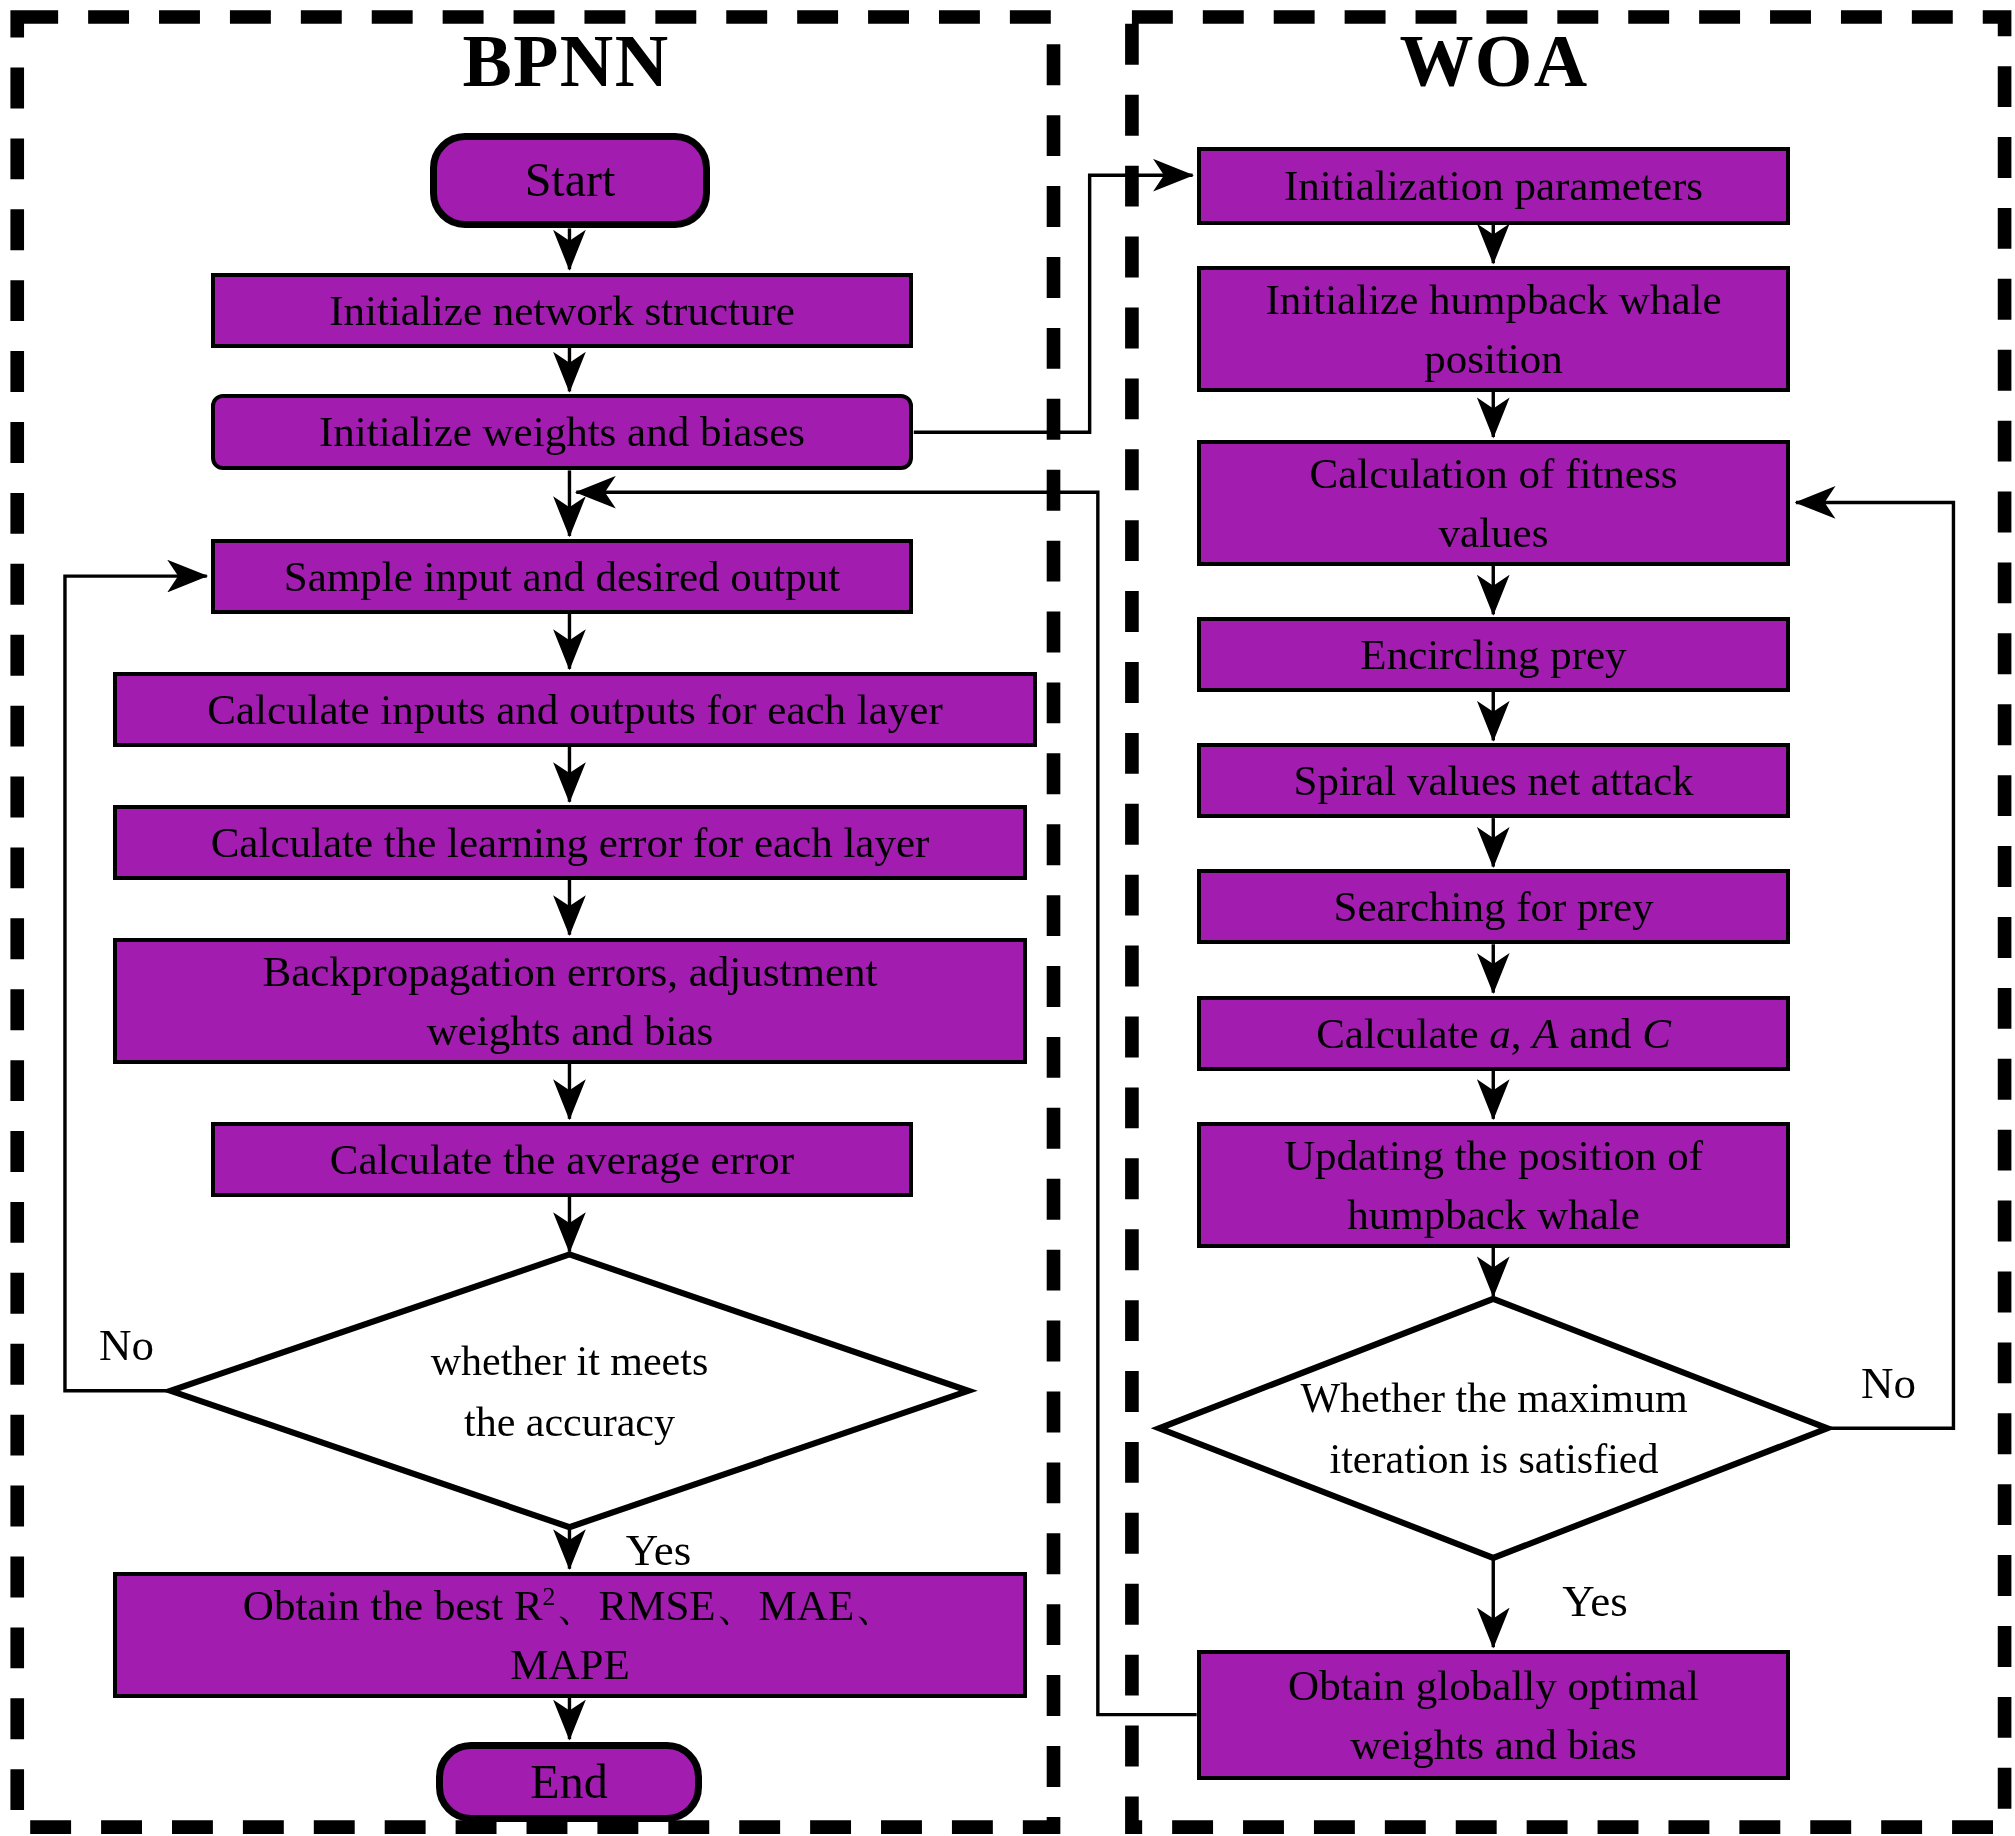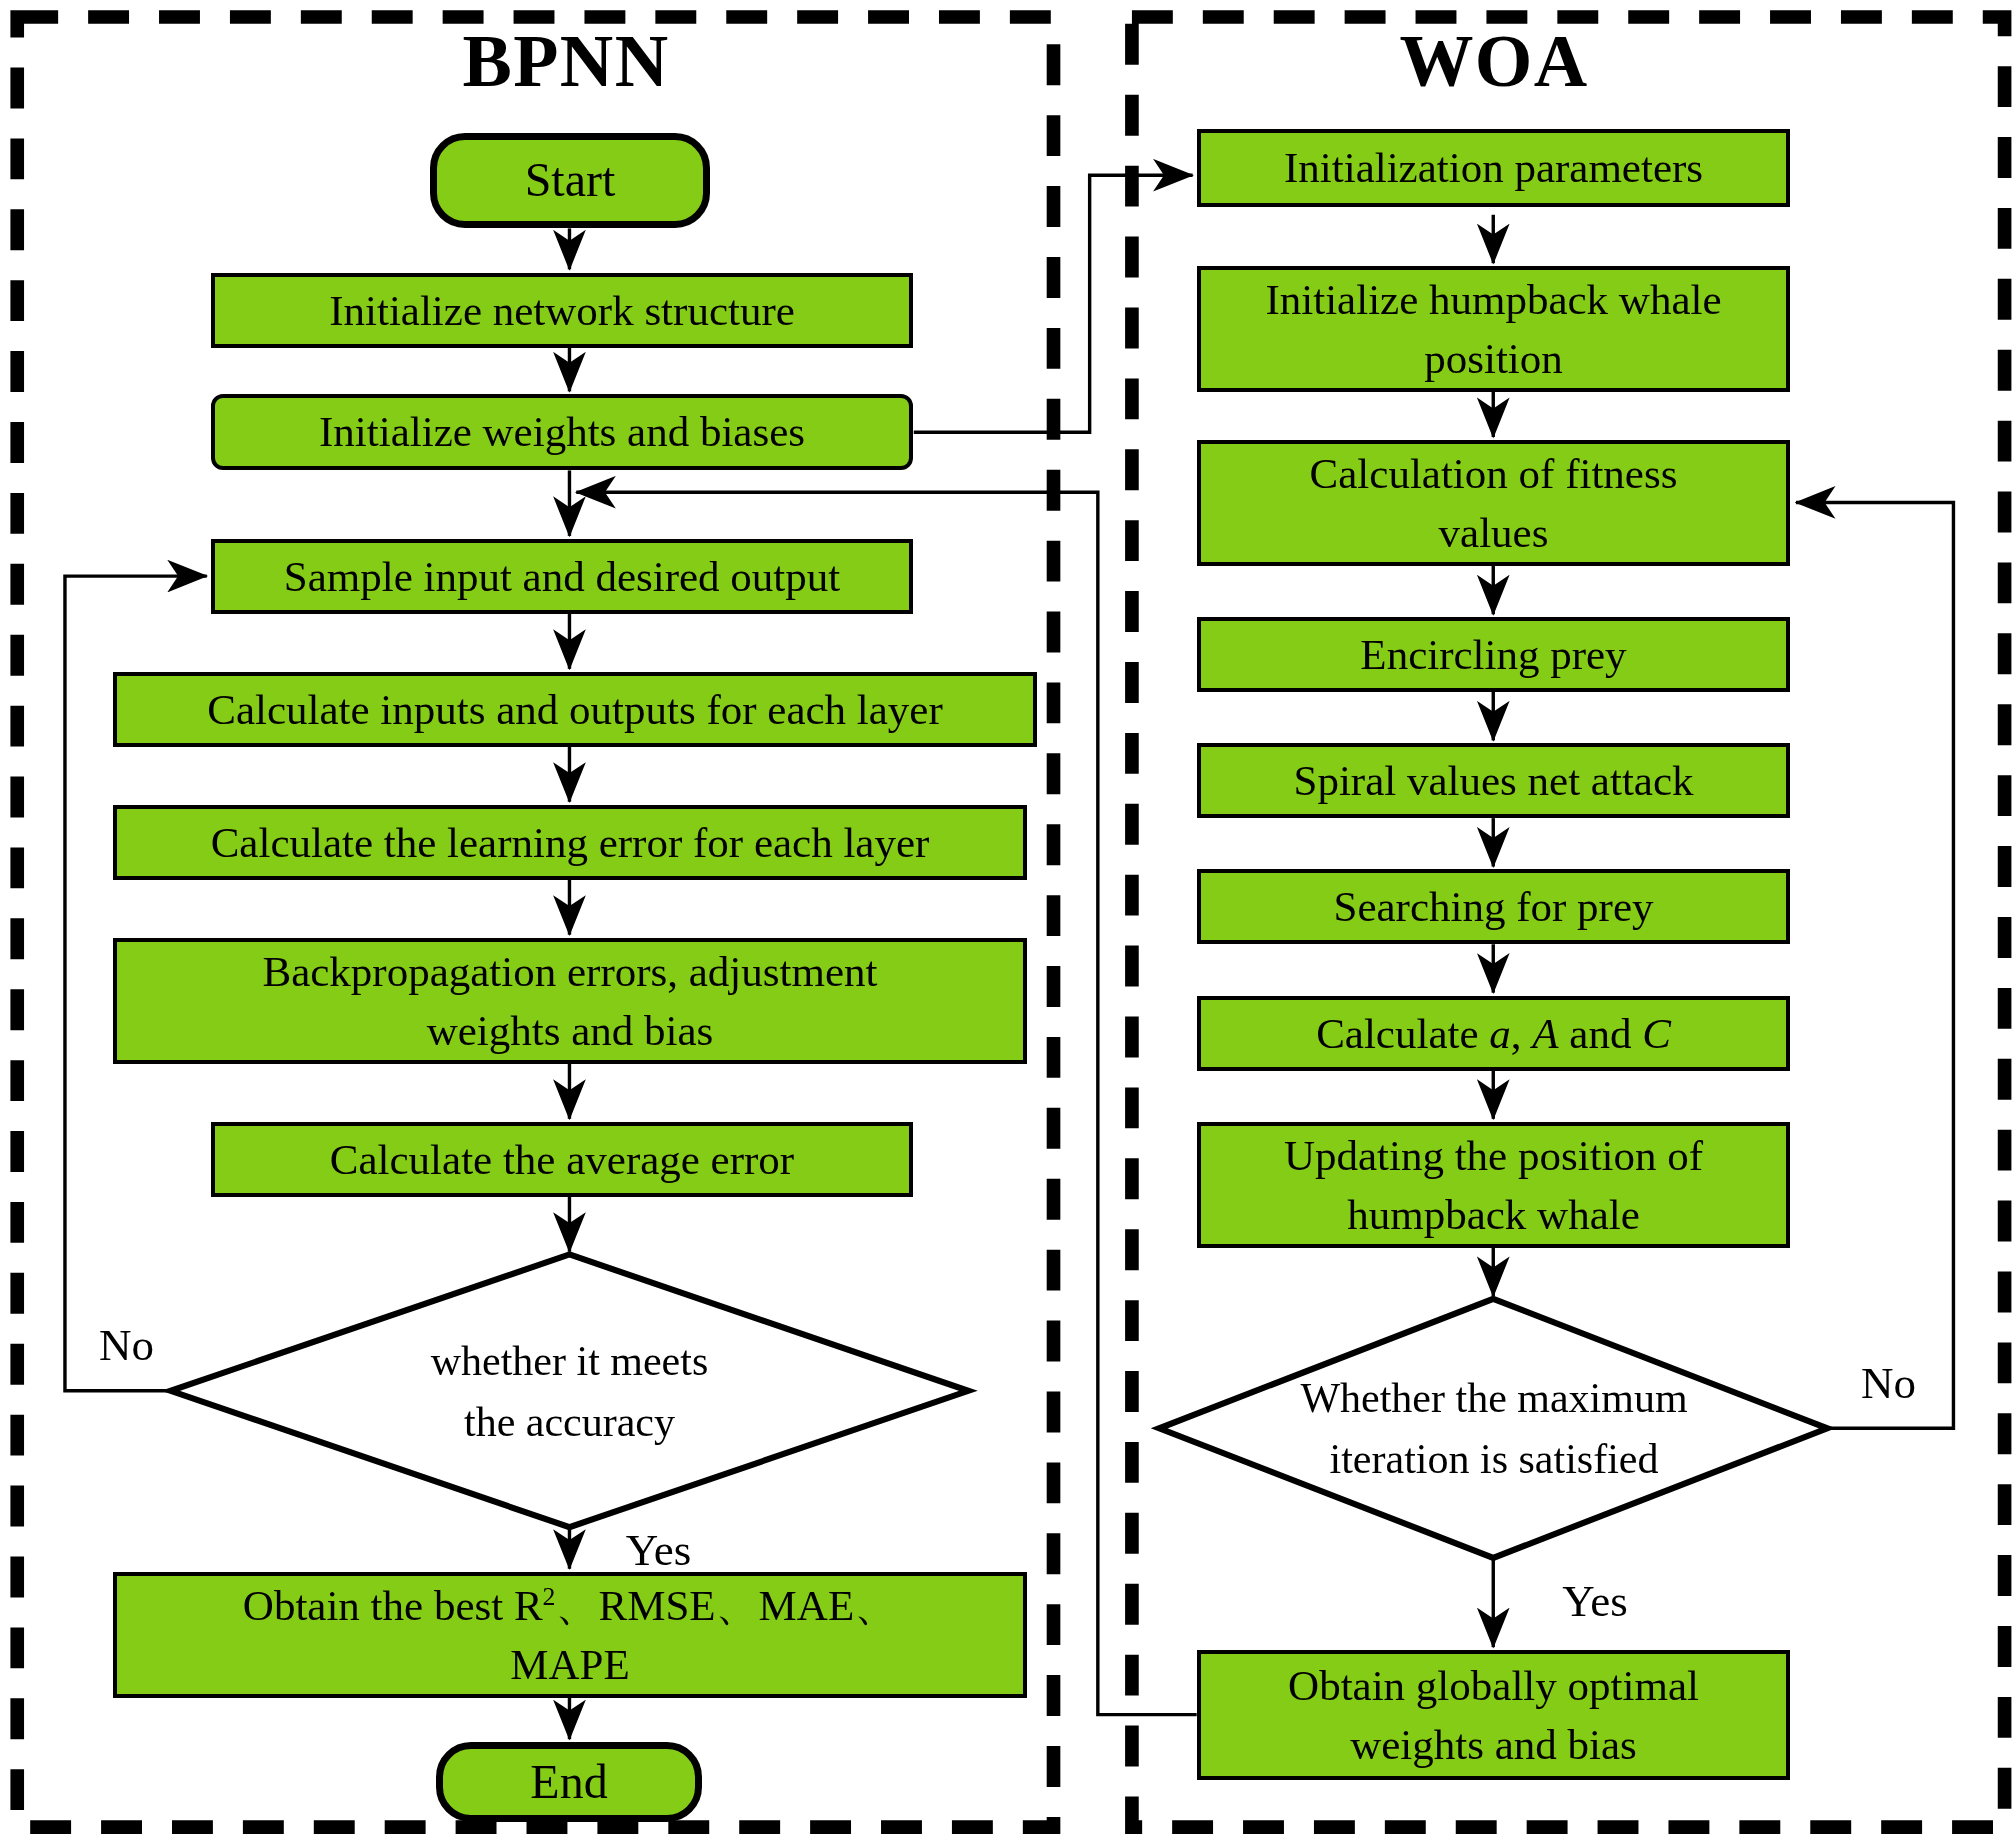--- a/index.html
+++ b/index.html
@@ -9,21 +9,21 @@
     background:#ffffff;
     font-family:"Liberation Serif","DejaVu Serif",serif;
     color:#000;
     overflow:hidden;
   }
   #wires{position:absolute;left:0;top:0;width:2015px;height:1836px;}
   .box{
     position:absolute;
     box-sizing:border-box;
     border:4.8px solid #000;
-    background:#84cc16;
+    background:#a21caf;
     display:flex;align-items:center;justify-content:center;
     text-align:center;
     font-size:43px;line-height:1.38;
     white-space:pre-line;
   }
   .terminal{
     border-width:7.5px;
     border-radius:35px;
     font-size:48px;
   }
@@ -123,21 +123,21 @@
 
   <div class="lbl" style="left:72px;top:1319px;width:109px;">No</div>
   <div class="lbl" style="left:597px;top:1524px;width:123px;">Yes</div>
 
   <div class="box" style="left:113px;top:1572px;width:914px;height:126px;flex-direction:column;"><div><span>Obtain the best R</span><sup>2</sup><span>、RMSE、MAE、</span></div><div><span>MAPE</span></div></div>
 
   <div class="box terminal" style="left:436px;top:1742px;width:266px;height:80px;">End</div>
 
   <div class="title" style="left:1221px;top:19px;width:546px;">WOA</div>
 
-  <div class="box" style="left:1197px;top:129px;width:593px;height:78px;">Initialization parameters</div>
+  <div class="box" style="left:1197px;top:147px;width:593px;height:78px;">Initialization parameters</div>
 
   <div class="box" style="left:1197px;top:266px;width:593px;height:126px;">Initialize humpback whale
 position</div>
 
   <div class="box" style="left:1197px;top:440px;width:593px;height:126px;">Calculation of fitness
 values</div>
 
   <div class="box" style="left:1197px;top:617px;width:593px;height:75px;">Encircling prey</div>
 
   <div class="box" style="left:1197px;top:743px;width:593px;height:75px;">Spiral values net attack</div>

